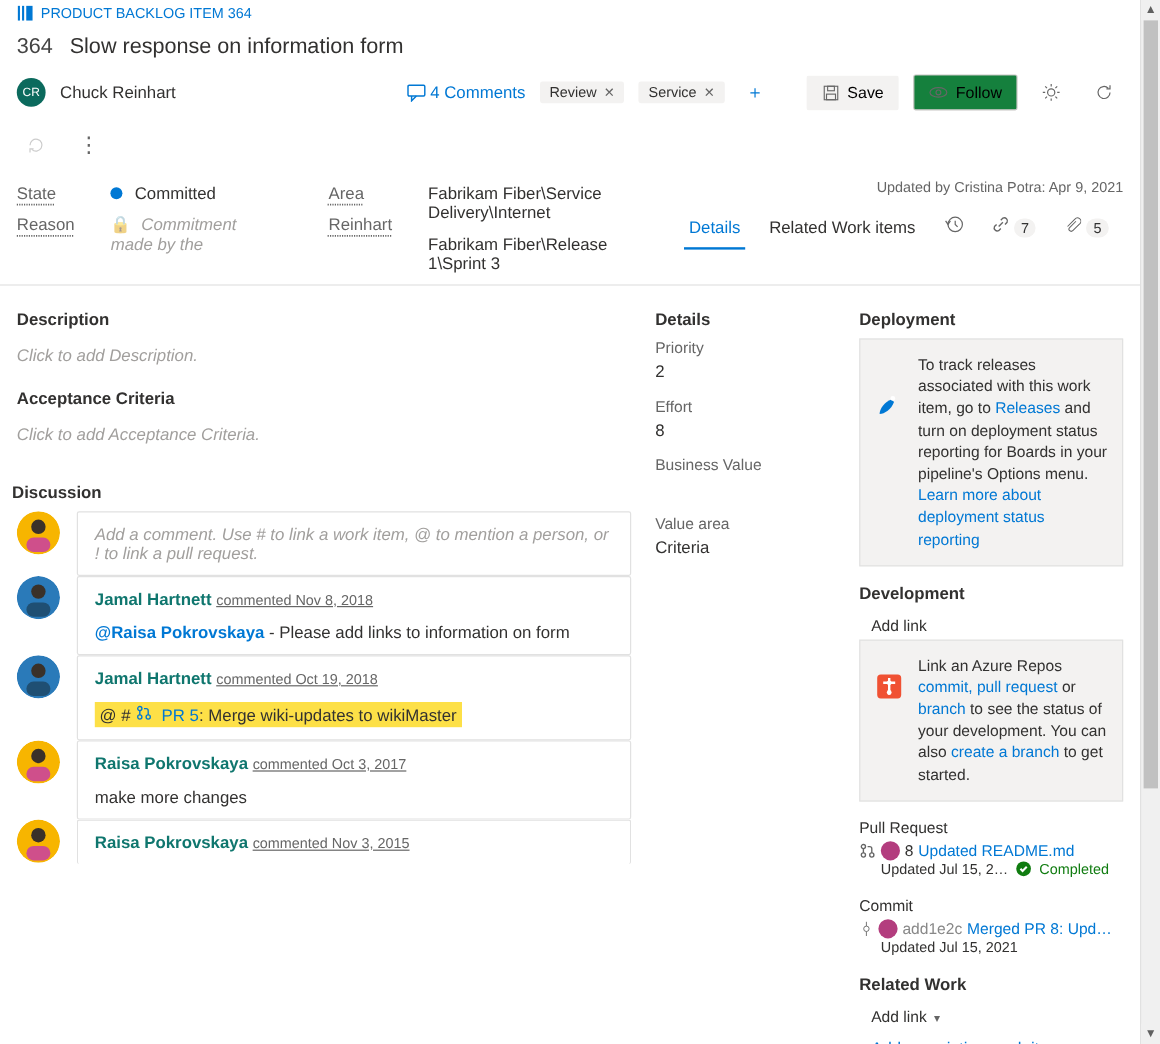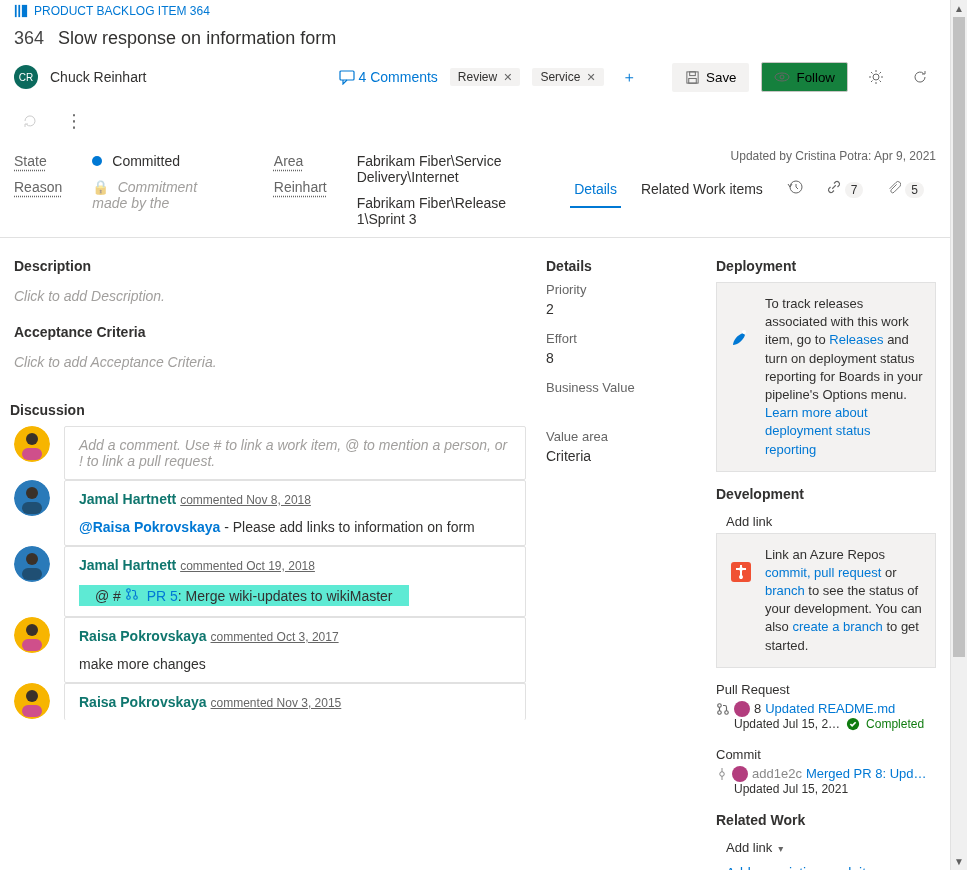--- a/index.html
+++ b/index.html
@@ -207,21 +207,21 @@
       </div>
 
       <div class="comment-row">
         <svg class="disc-avatar" viewBox="0 0 36 36">
               <circle cx="18" cy="18" r="18" fill="#2a7ab9"></circle>
               <circle cx="18" cy="13" r="6" fill="#3a3129"></circle>
               <rect x="8" y="22" width="20" height="12" rx="6" fill="#1f4f73"></rect>
             </svg>
         <div class="comment-box">
           <div><span class="cauth">Jamal Hartnett</span> <span class="cmeta" style="text-decoration:underline">commented Oct 19, 2018</span></div>
-          <div style="margin-top:12px;background:#5eead4;display:inline-block;padding:2px 16px">
+          <div style="margin-top:12px;background:#fde047;display:inline-block;padding:2px 4px">
             <span>@ # </span>
             <span class="git-ico">
                   <svg width="14" height="14" viewBox="0 0 16 16" fill="none" stroke="#0078d4" stroke-width="1.3">
                     <circle cx="4" cy="4" r="2"></circle>
                     <circle cx="4" cy="12" r="2"></circle>
                     <circle cx="12" cy="12" r="2"></circle>
                     <path d="M4 6v4M12 10V6a2 2 0 0 0-2-2H8"></path>
                   </svg>
                 </span>
             <a class="link">PR 5</a><span>: Merge wiki-updates to wikiMaster</span>

